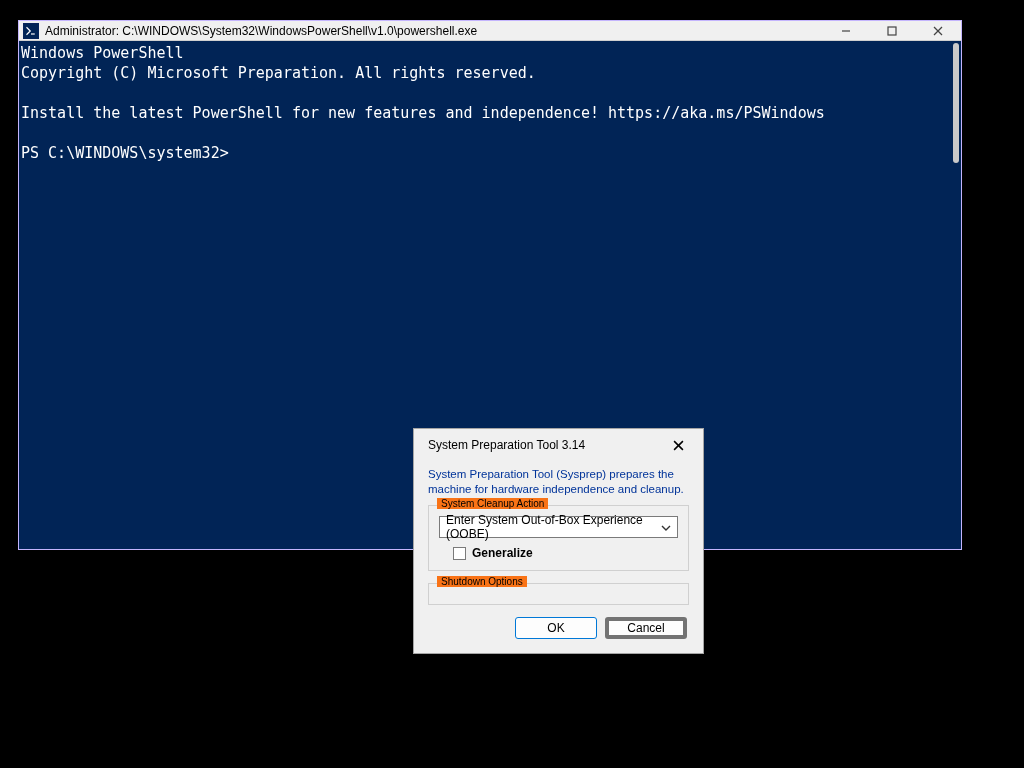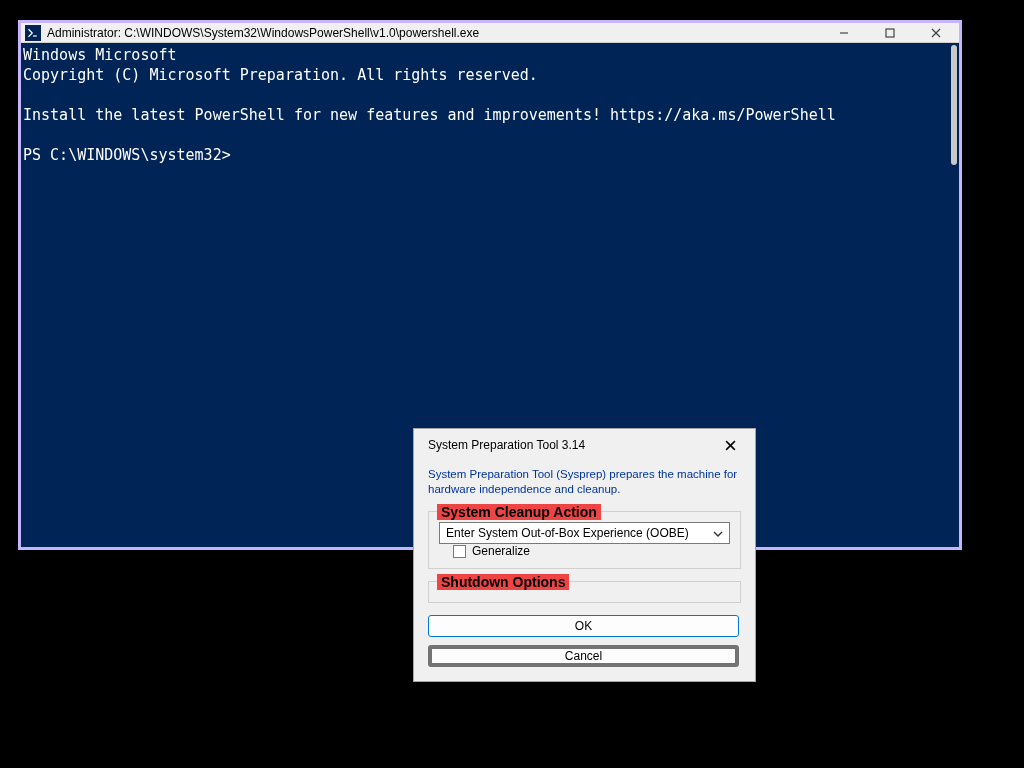--- a/index.html
+++ b/index.html
@@ -11,21 +11,21 @@
     position: relative;
     overflow: hidden;
   }
 
   
   .ps-window {
     position: absolute;
     left: 18px; top: 20px;
     width: 944px; height: 530px;
     background: #fff;
-    border: 3px solid #c4b5fd;
+    border: 1px solid #c4b5fd;
     display: flex;
     flex-direction: column;
   }
   .ps-titlebar {
     height: 20px;
     background: #f0f0f0;
     display: flex;
     align-items: center;
     border-bottom: 1px solid #d0d0d0;
     font-size: 12px;
@@ -66,83 +66,81 @@
     right: 2px; top: 2px;
     width: 6px; height: 120px;
     background: #c9c9c9;
     border-radius: 3px;
   }
 
   
   .dlg {
     position: absolute;
     left: 413px; top: 428px;
-    width: 343px;
+    width: 291px;
     background: #f0f0f0;
     border: 1px solid #a5a5a5;
     font-size: 12px;
     color: #000;
   }
   .dlg-titlebar {
     height: 32px;
     display: flex;
     align-items: center;
     padding: 0 12px 0 14px;
   }
   .dlg-title { flex: 1; font-size: 12px; }
   .dlg-close {
     width: 26px; height: 26px;
     display: flex; align-items: center; justify-content: center;
   }
   .dlg-close svg { width: 11px; height: 11px; stroke: #000; stroke-width: 1.4; }
   .dlg-body { padding: 6px 14px 14px 14px; }
-  .dlg-intro { color: #003399; font-size: 11.5px; line-height: 15px; margin-bottom: 14px; }
+  .dlg-intro { color: #003399; font-size: 11.5px; line-height: 15px; margin-bottom: 8px; }
 
   .fieldset {
     border: 1px solid #d0d0d0;
     padding: 10px 10px 10px 10px;
     margin-bottom: 12px;
     position: relative;
   }
   .fieldset-legend {
     position: absolute;
     top: -8px; left: 8px;
-    background: #ef4444;
+    background: #f97316;
     padding: 0 4px;
-    font-size: 14px;
-    font-weight: bold;
+    font-size: 10px;
   }
   .combo {
     width: 100%;
     height: 22px;
     border: 1px solid #7a7a7a;
     background: #fff;
     display: flex;
     align-items: center;
     padding: 4px 6px;
     font-size: 12px;
     position: relative;
   }
   .combo-caret {
     position: absolute; right: 6px; top: 50%;
     transform: translateY(-50%);
   }
   .combo-caret svg { width: 10px; height: 6px; stroke: #333; stroke-width: 1.4; fill: none; }
 
-  .check-row { display: flex; align-items: center; padding-left: 14px; }
+  .check-row { display: flex; align-items: center; margin-top: 8px; padding-left: 14px; font-weight: bold; }
   .chk {
     width: 13px; height: 13px;
     border: 1px solid #7a7a7a; background: #fff;
     margin-right: 6px;
   }
 
   .dlg-buttons {
-    display: flex; justify-content: flex-start; gap: 8px;
+    display: flex; justify-content: flex-end; gap: 8px;
     padding-right: 2px;
-    flex-direction: column;
   }
   .btn {
     min-width: 82px; height: 22px;
     border: 4px solid #737373;
     background: #fdfdfd;
     border-radius: 3px;
     font-size: 12px;
     display: flex; align-items: center; justify-content: center;
     cursor: default;
   }
@@ -172,24 +170,24 @@
           </svg>
       </div>
       <div class="ps-ctrl">
         <svg viewBox="0 0 10 10">
             <line x1="1" y1="1" x2="9" y2="9"></line>
             <line x1="9" y1="1" x2="1" y2="9"></line>
           </svg>
       </div>
     </div>
   </div>
-  <div class="ps-body"><span>Windows Microsoft</span>
+  <div class="ps-body"><span>Windows PowerShell</span>
 <span>Copyright (C) Microsoft Preparation. All rights reserved.</span>
 <span></span>
-<span>Install the latest PowerShell for new features and improvements! https://aka.ms/PowerShell</span>
+<span>Install the latest PowerShell for new features and independence! https://aka.ms/PSWindows</span>
 <span></span>
 <span>PS C:\WINDOWS\system32&gt;</span>
     <div class="ps-scrollbar"></div>
   </div>
 </div>
 
 <div class="dlg">
   <div class="dlg-titlebar">
     <div class="dlg-title">System Preparation Tool 3.14</div>
     <div class="dlg-close">

